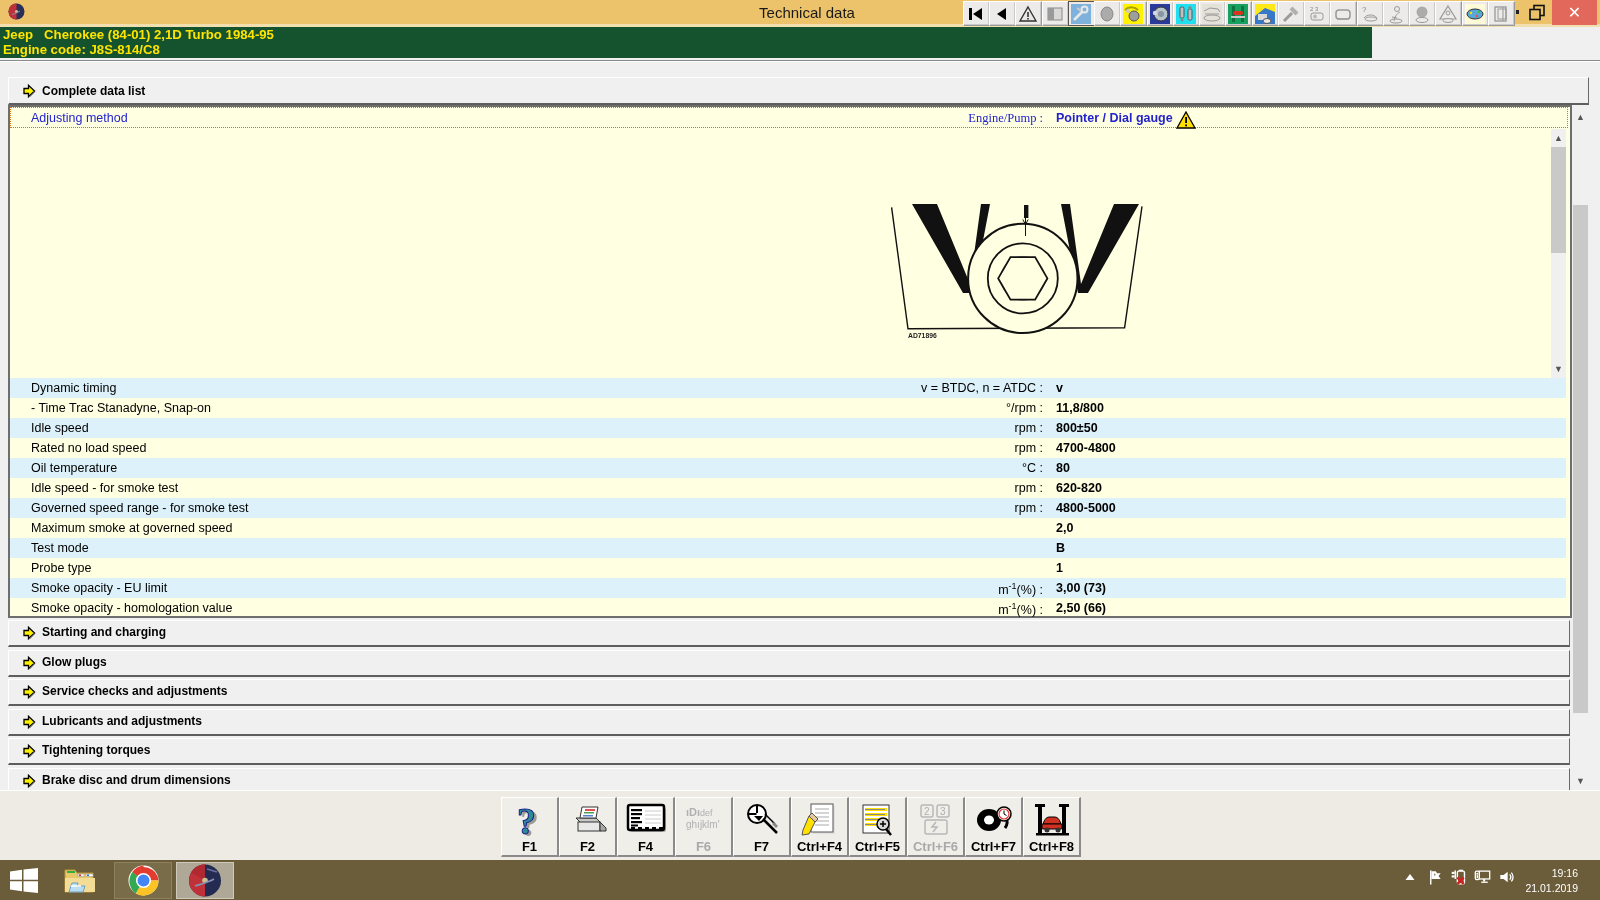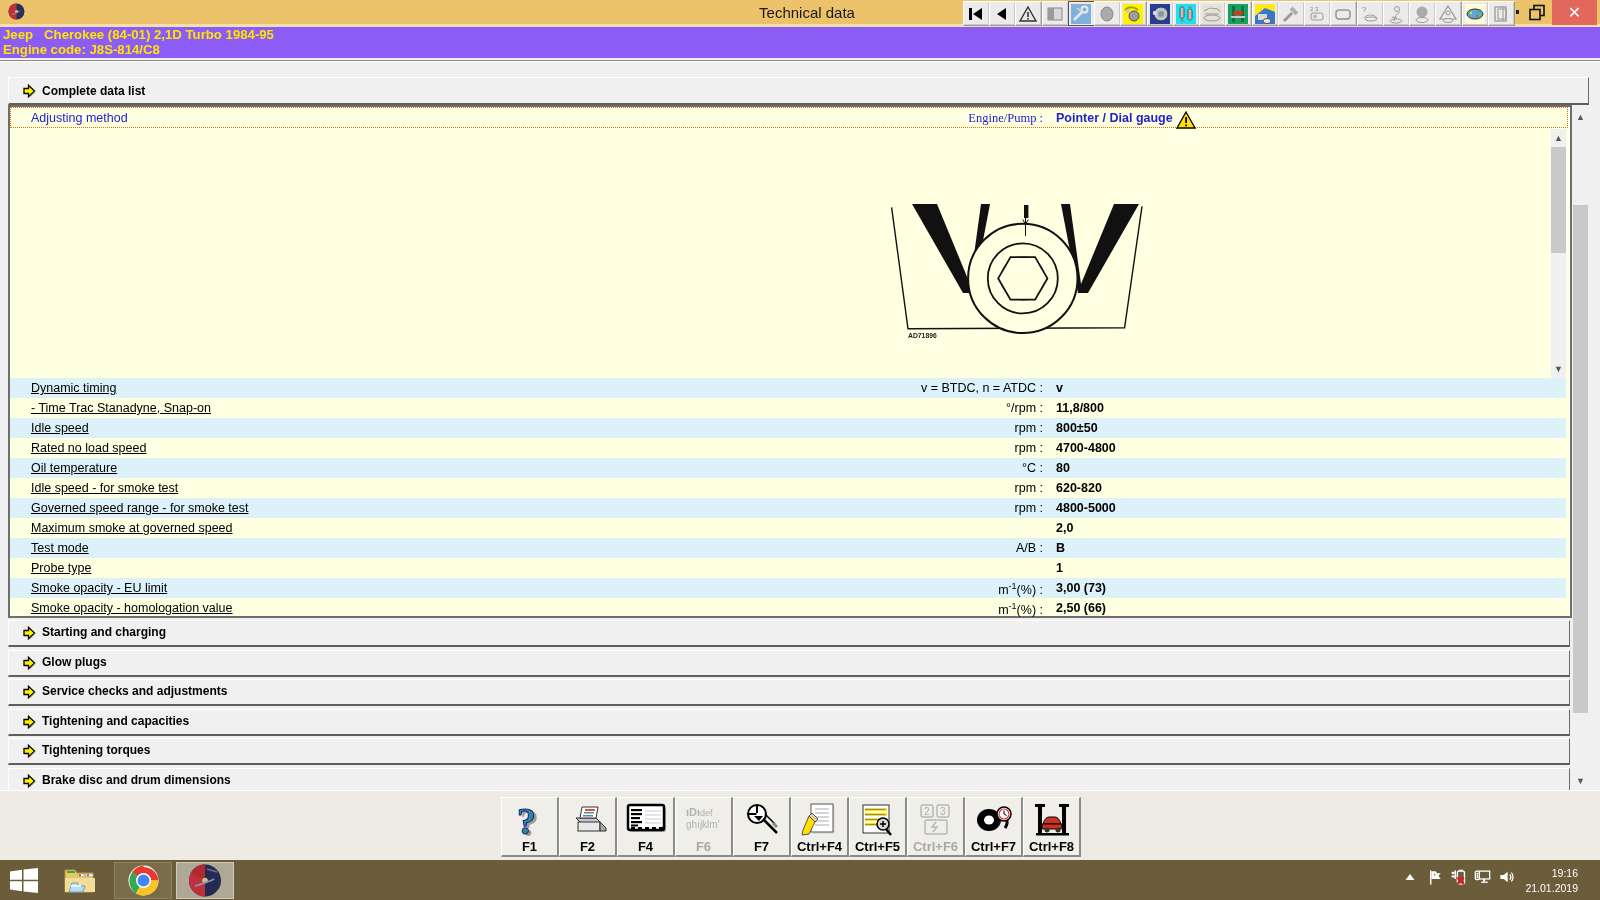--- a/index.html
+++ b/index.html
@@ -13,40 +13,40 @@
 #appicon { left:8px; top:3px; width:17px; height:17px; }
 .tbtn { position:absolute; top:1px; width:27px; height:25px; background:#ECEBE9;
   border:1px solid #FFFFFF; border-right-color:#9a9a9a; border-bottom-color:#9a9a9a;
   box-shadow: inset -1px -1px 0 #c9c9c9; }
 .tbtn svg { position:absolute; left:2px; top:2px; }
 #closebtn { left:1552px; top:0; width:45px; height:25px; background:#E2685B; color:#fff;
   font-size:16px; text-align:center; line-height:25px; }
 #restorebtn { left:1521px; top:0; width:30px; height:25px; }
 
 
-#navybar { left:0; top:27px; width:1600px; height:31px; background:#8b5cf6; color:#FFE400;
+#navybar { left:0; top:27px; width:1372px; height:31px; background:#14532d; color:#FFE400;
   font-weight:bold; font-size:13.2px; padding:1px 0 16px 3px; line-height:14.5px; }
 
 
 .sechead { position:absolute; left:8px; width:1562px; height:27px; background:#F0F0F0;
   border-top:1px solid #FFFFFF; border-left:1px solid #FFFFFF;
   border-bottom:2px solid #5E5E5E; border-right:1px solid #696969; }
 .sechead .txt { position:absolute; left:33px; top:4px; font-weight:bold; font-size:12px; color:#000; }
 .arrowicon { position:absolute; left:14px; top:5px; }
 
 
 #contentpanel { left:8px; top:105px; width:1564px; height:513px; background:#FFFFE1;
   border:2px solid #6E6E6E; }
 #adjrow { left:10px; top:107px; width:1558px; height:21px; background:#FFFFE1; border:1px dotted #E07000; }
 #adjlabel { left:31px; top:111px; font-size:12.5px; color:#2323CD; }
 #engpump { left:0px; top:111px; width:1043px; text-align:right; font-size:12.5px; color:#2323CD;font-family:Liberation Serif, serif; }
 #pointer { left:1056px; top:111px; font-size:12.5px; font-weight:bold; color:#2323CD; }
 
 .drow { position:absolute; left:10px; width:1556px; height:20px; font-size:12.5px; color:#000; }
-.drow .lbl { position:absolute; left:21px; top:3px;text-decoration:underline; }
+.drow .lbl { position:absolute; left:21px; top:3px; }
 .drow .unit { position:absolute; left:0; top:3px; width:1033px; text-align:right; }
 .drow .val { position:absolute; left:1046px; top:3px; font-weight:bold; }
 .blue { background:#DCF1F9; }
 .cream { background:#FFFFE1; }
 
 
 .sb { position:absolute; background:#F0F0F0; }
 .sbthumb { position:absolute; background:#C9C9C9; }
 .sbarrow { position:absolute; width:100%; text-align:center; color:#555; font-size:9px; line-height:18px; background:#F0F0F0; height:18px; }
 
@@ -309,21 +309,20 @@
     <span class="lbl">Governed speed range - for smoke test</span>
     <span class="unit">rpm :</span>
     <span class="val">4800-5000</span>
   </div>
 <div class="drow cream" style="top:518px;">
     <span class="lbl">Maximum smoke at governed speed</span>
     <span class="val">2,0</span>
   </div>
 <div class="drow blue" style="top:538px;">
     <span class="lbl">Test mode</span>
-    <span class="unit">A/B :</span>
     <span class="val">B</span>
   </div>
 <div class="drow cream" style="top:558px;">
     <span class="lbl">Probe type</span>
     <span class="val">1</span>
   </div>
 <div class="drow blue" style="top:578px;">
     <span class="lbl">Smoke opacity - EU limit</span>
     <span class="unit">m<sup style="font-size:9px;">-1</sup>(%) :</span>
     <span class="val">3,00 (73)</span>
@@ -365,21 +364,21 @@
       <path d="M1 4.5 h4.5 v-3.2 l6 5.7 -6 5.7 v-3.2 h-4.5 z" fill="#FFF200" stroke="#000" stroke-width="1.3" stroke-linejoin="miter"></path>
       <path d="M6.5 13.2 l5.5-5.5" stroke="#888" stroke-width="1"></path>
     </svg>
   <span class="txt">Service checks and adjustments</span>
 </div>
 <div class="sechead" style="top:708.5px;">
   <svg class="arrowicon" width="13" height="14" viewBox="0 0 13 14">
       <path d="M1 4.5 h4.5 v-3.2 l6 5.7 -6 5.7 v-3.2 h-4.5 z" fill="#FFF200" stroke="#000" stroke-width="1.3" stroke-linejoin="miter"></path>
       <path d="M6.5 13.2 l5.5-5.5" stroke="#888" stroke-width="1"></path>
     </svg>
-  <span class="txt">Tightening and capacities</span>
+  <span class="txt">Lubricants and adjustments</span>
 </div>
 <div class="sechead" style="top:738px;">
   <svg class="arrowicon" width="13" height="14" viewBox="0 0 13 14">
       <path d="M1 4.5 h4.5 v-3.2 l6 5.7 -6 5.7 v-3.2 h-4.5 z" fill="#FFF200" stroke="#000" stroke-width="1.3" stroke-linejoin="miter"></path>
       <path d="M6.5 13.2 l5.5-5.5" stroke="#888" stroke-width="1"></path>
     </svg>
   <span class="txt">Tightening torques</span>
 </div>
 <div class="sechead" style="top:767.5px; height:22.5px; border-bottom:none; overflow:hidden;">
   <svg class="arrowicon" width="13" height="14" viewBox="0 0 13 14">

